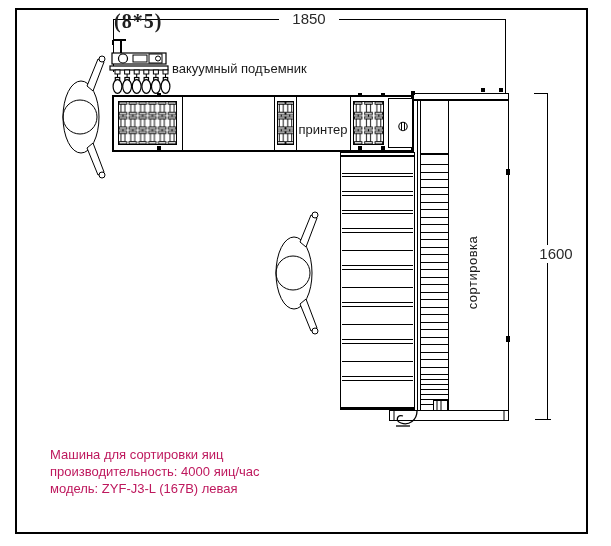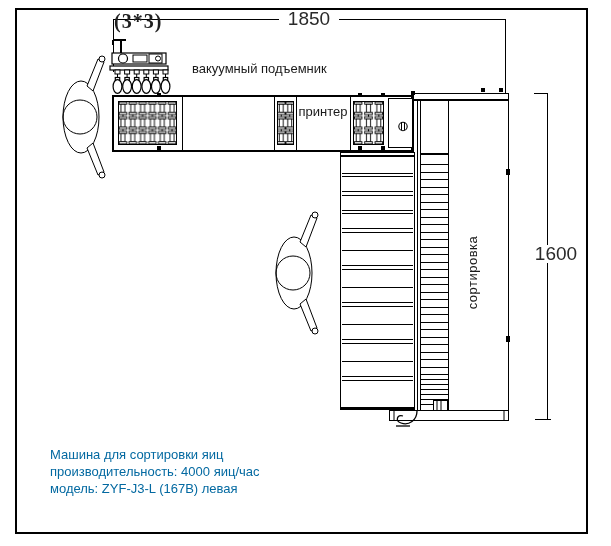--- a/index.html
+++ b/index.html
@@ -4,24 +4,24 @@
 <style>
   html,body{margin:0;padding:0;background:#fff;}
   #canvas{position:relative;width:611px;height:546px;background:#fff;overflow:hidden;
           font-family:"Liberation Sans",sans-serif;color:#1f1f1f;}
   .abs{position:absolute;box-sizing:border-box;}
   .frame{border:2px solid #000;}
   .hline{background:#000;height:1px;}
   .vline{background:#000;width:1px;}
   .box{border:1px solid #000;background:#fff;}
   .thick{background:#000;}
-  .dimtext{font-size:19px;color:#2a2a2a;background:#fff;text-align:center;z-index:6;line-height:18px;}
+  .dimtext{font-size:15px;color:#2a2a2a;background:#fff;text-align:center;z-index:6;line-height:18px;}
   .lbl{font-size:13px;color:#1a1a1a;text-align:center;z-index:6;white-space:nowrap;}
   .cap{font-family:"Liberation Serif",serif;font-weight:bold;font-size:20px;letter-spacing:1px;z-index:6;}
-  .spec{font-size:13px;line-height:17px;color:#0369a1;white-space:pre;z-index:6;}
+  .spec{font-size:13px;line-height:17px;color:#be185d;white-space:pre;z-index:6;}
   .grip{background:#000;width:4px;height:4px;z-index:4;}
   .slats-left{background:repeating-linear-gradient(to bottom,
       transparent 0px,transparent 13.5px,#000 13.5px,#000 14.5px,
       transparent 14.5px,transparent 17.3px,#000 17.3px,#000 18.3px,
       transparent 18.3px,transparent 18.5px);}
   .slats-dense{background:repeating-linear-gradient(to bottom,transparent 0px,transparent 6.5px,#000 6.5px,#000 7.5px);}
   .slats-denser{background:repeating-linear-gradient(to bottom,transparent 0px,transparent 4px,#000 4px,#000 5px);}
   .rot{transform:rotate(-90deg);letter-spacing:0.5px;}
   svg{display:block;}
   #art{position:absolute;left:0;top:0;z-index:5;pointer-events:none;}
@@ -31,23 +31,23 @@
 
 <div id="canvas">
 
   <div class="abs frame" style="left:15px;top:8px;width:573px;height:526px;"></div>
 
   <div class="abs hline" style="left:113px;top:19px;width:392px;"></div>
   <div class="abs vline" style="left:113px;top:19px;height:53px;"></div>
   <div class="abs vline" style="left:505px;top:19px;height:76px;"></div>
   <div class="abs dimtext" style="left:279px;top:10px;width:60px;height:18px;">1850</div>
 
-  <div class="abs cap" style="left:114px;top:10px;">(3*3)</div>
-
-  <div class="abs lbl" style="left:172px;top:61px;margin-left:20px;">вакуумный подъемник</div>
+  <div class="abs cap" style="left:114px;top:10px;">(8*5)</div>
+
+  <div class="abs lbl" style="left:172px;top:61px;">вакуумный подъемник</div>
 
   <div class="abs" style="left:112px;top:95px;width:301px;height:57px;border:2px solid #000;background:#fff;"></div>
   <div class="abs vline" style="left:182px;top:97px;height:53px;"></div>
   <div class="abs vline" style="left:274px;top:97px;height:53px;"></div>
   <div class="abs vline" style="left:296px;top:97px;height:53px;"></div>
   <div class="abs vline" style="left:350px;top:97px;height:53px;"></div>
 
   <div class="abs" style="left:118px;top:101px;z-index:3;">
     <svg width="59" height="44">
       <defs>
@@ -81,21 +81,21 @@
         <line x1="5.17" y1="0" x2="5.17" y2="14.667" stroke="#000" stroke-width="1"></line>
         <rect x="1.37" y="1" width="7.6" height="2.2" fill="#fff" stroke="#000" stroke-width="0.9"></rect>
         <rect x="3.17" y="3.2" width="4" height="8.2" fill="#fff" stroke="#000" stroke-width="0.9"></rect>
         <rect x="1.37" y="11.4" width="7.6" height="2.2" fill="#fff" stroke="#000" stroke-width="0.9"></rect>
       </pattern>
         </defs>
       <rect x="0.5" y="0.5" width="30" height="43" fill="url(#pC)" stroke="#000" stroke-width="1"></rect>
     </svg>
   </div>
 
-  <div class="abs lbl" style="left:296px;top:104px;width:54px;">принтер</div>
+  <div class="abs lbl" style="left:296px;top:122px;width:54px;">принтер</div>
 
   <div class="abs box" style="left:388px;top:98px;width:25px;height:50px;"></div>
 
   <div class="abs grip" style="left:157px;top:93px;"></div>
   <div class="abs grip" style="left:157px;top:146px;"></div>
   <div class="abs grip" style="left:358px;top:93px;"></div>
   <div class="abs grip" style="left:381px;top:93px;"></div>
   <div class="abs grip" style="left:358px;top:146px;"></div>
   <div class="abs grip" style="left:381px;top:146px;"></div>
   <div class="abs grip" style="left:411px;top:91px;"></div>

